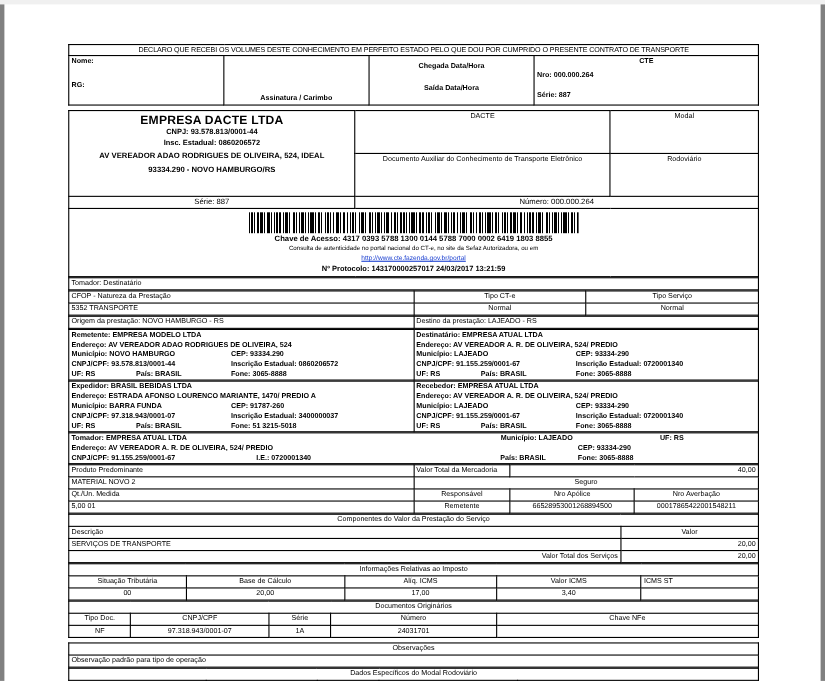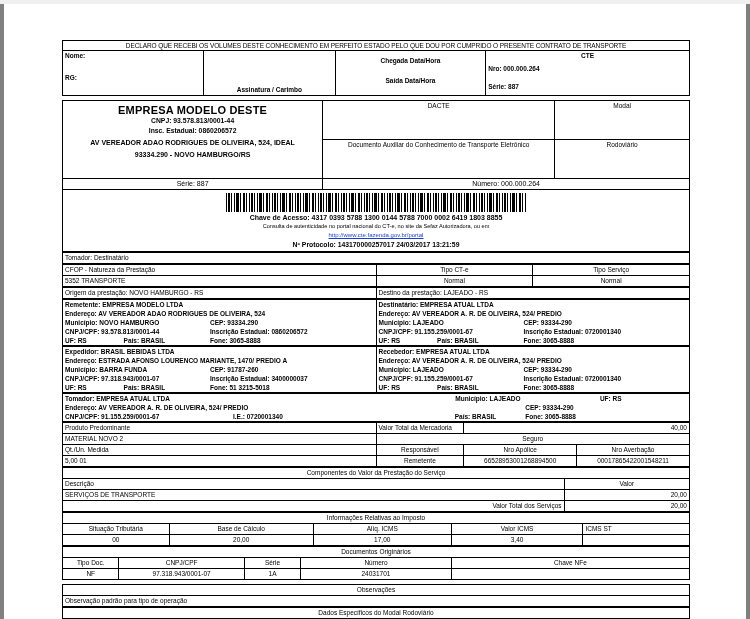--- a/index.html
+++ b/index.html
@@ -186,21 +186,21 @@
 
   <table class="blk">
     <colgroup>
       <col style="width:41.5%">
         <col style="width:37%">
         <col style="width:21.5%">
     </colgroup>
     <tbody>
         <tr>
       <td rowspan="2" class="emit-cell">
-        <div class="emit-name">EMPRESA MODELO DESTE</div>
+        <div class="emit-name">EMPRESA DACTE LTDA</div>
         <div class="emit-line">CNPJ: 93.578.813/0001-44</div>
         <div class="emit-line">Insc. Estadual: 0860206572</div>
         <div class="emit-addr">AV VEREADOR ADAO RODRIGUES DE OLIVEIRA, 524, IDEAL</div>
         <div class="emit-addr">93334.290 - NOVO HAMBURGO/RS</div>
       </td>
       <td class="dacte-title h10">DACTE</td>
       <td class="modal-lbl h10">Modal</td>
     </tr>
     <tr>
       <td class="dacte-sub h10">Documento Auxiliar do Conhecimento de Transporte Eletrônico</td>

